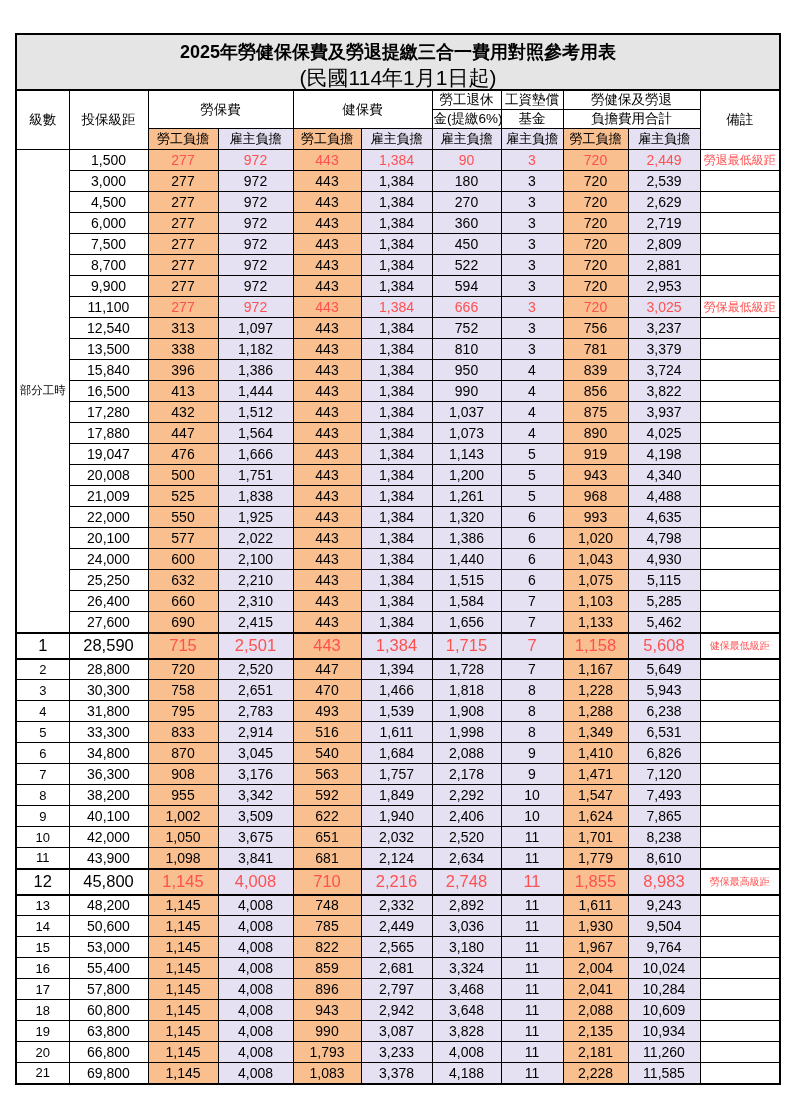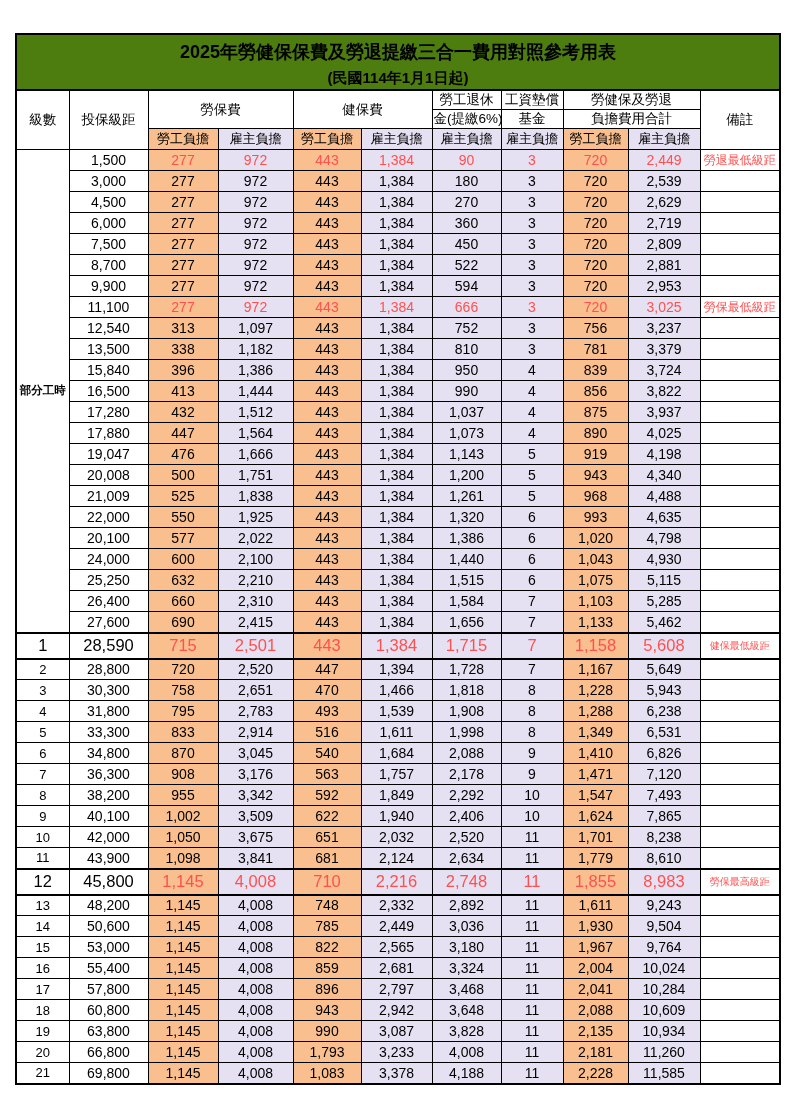--- a/index.html
+++ b/index.html
@@ -2,31 +2,31 @@
 <html><head>
 <meta charset="utf-8">
 <style>
   html,body{margin:0;padding:0;background:#ffffff;}
   body{width:791px;height:1120px;position:relative;
        font-family:"Liberation Sans","DejaVu Sans",sans-serif;color:#000;}
   .sheet{position:absolute;left:15px;top:33px;}
   table{border-collapse:collapse;table-layout:fixed;width:764px;border:2px solid #000;}
   th,td{border:1px solid #000;padding:0 1px;text-align:center;vertical-align:middle;
         overflow:hidden;white-space:nowrap;font-weight:normal;}
-  .title-cell{border-bottom:2px solid #000;height:54px;background:#4d7c0f;}
+  .title-cell{border-bottom:2px solid #000;height:54px;background:#e5e5e5;}
   .title-main{font-size:18px;font-weight:bold;line-height:30px;}
-  .title-sub{font-size:15px;font-weight:bold;line-height:21px;}
+  .title-sub{font-size:21px;font-weight:normal;line-height:21px;}
   .hrow th{height:17px;font-size:13.5px;}
   .subrow th{height:20px;font-size:13px;}
   .fill-emp{background:#FABF8F;}
   .fill-er{background:#E5E1F2;}
   tbody tr{height:21px;}
   tbody td{font-size:14px;}
   tbody td.grade-col{font-size:13px;}
-  tbody td.part-time{font-size:11.5px;font-weight:bold;}
+  tbody td.part-time{font-size:11.5px;}
   tr.big{height:26px;}
   tr.big td{font-size:16.5px;border-top:2px solid #000;border-bottom:2px solid #000;}
   .red{color:#FF5050;}
   td.remark{font-size:12px;color:#FF5050;}
   tr.big td.remark{font-size:10px;}
 </style>
 </head>
 <body>
 
 <div class="sheet">

